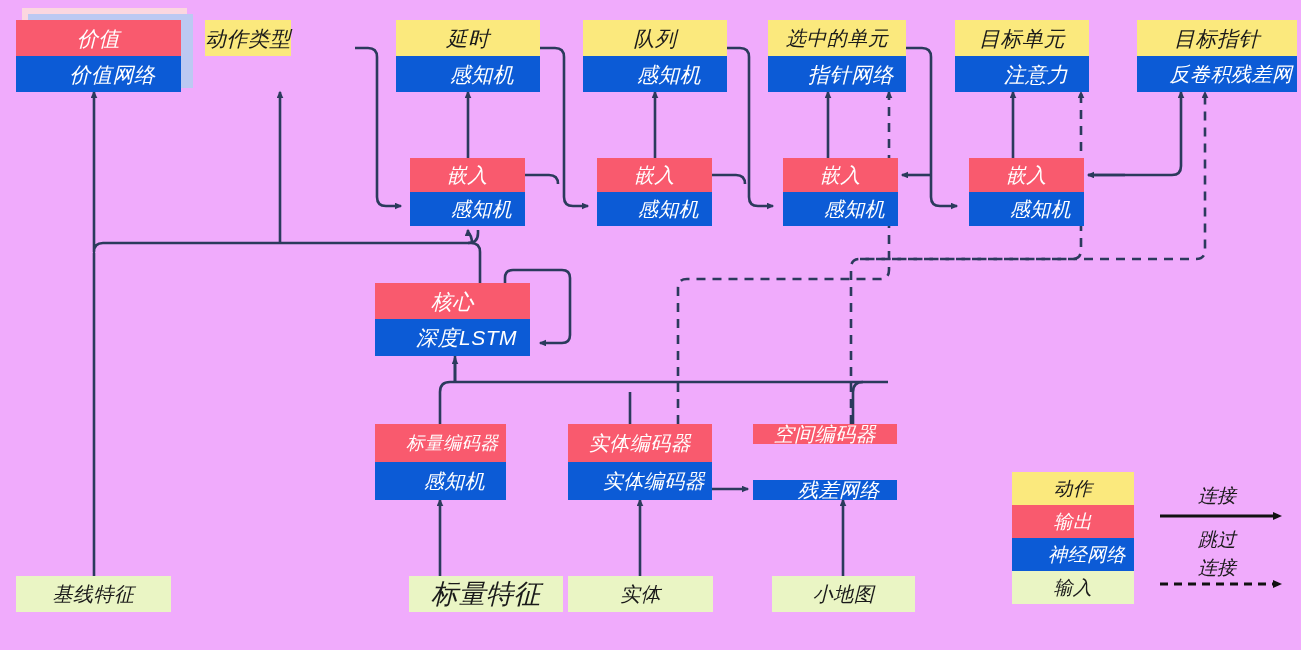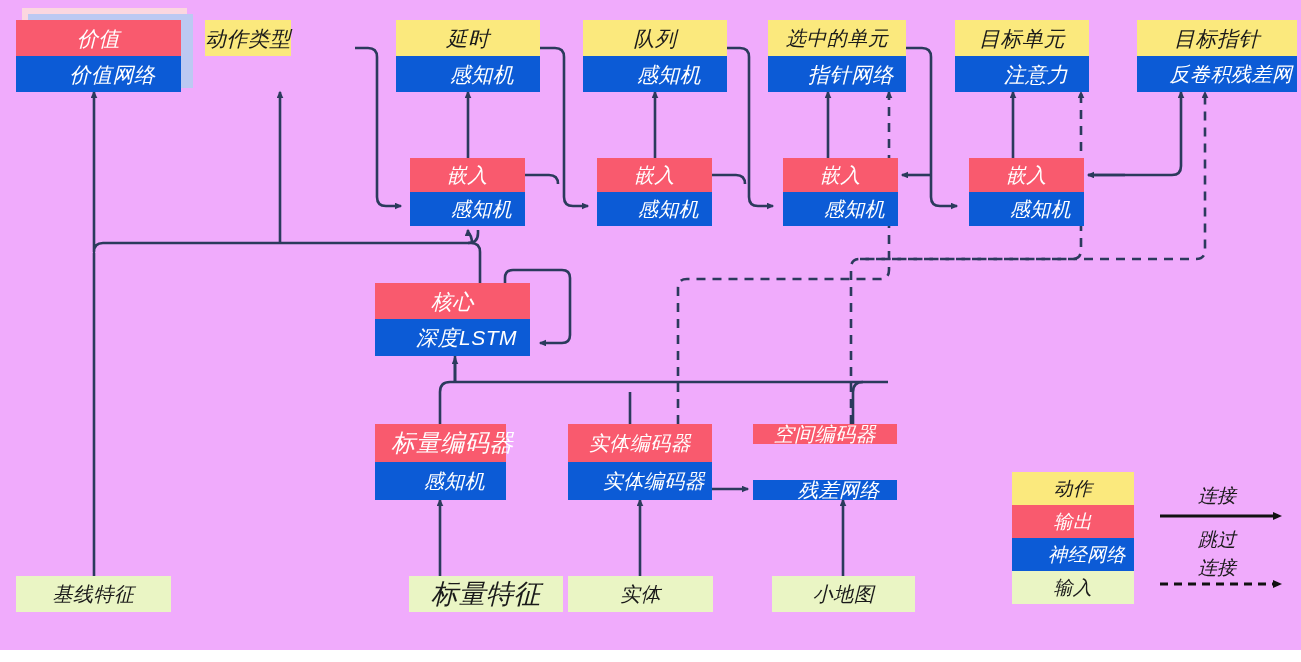--- a/index.html
+++ b/index.html
@@ -151,21 +151,21 @@
     <div class="cell cell-output" style="height:34px;font-size:20px;">嵌入</div>
     <div class="cell cell-net" style="height:34px;font-size:20px;">感知机</div>
   </div>
 
   <div class="node" style="left: 375px; top: 283px; width: 155px; height: 73px; display: flex; flex-direction: column;">
     <div class="cell cell-output" style="height:36px;font-size:21px;">核心</div>
     <div class="cell cell-net" style="height:37px;font-size:21px;">深度LSTM</div>
   </div>
 
   <div class="node" style="left: 375px; top: 424px; width: 131px; height: 76px; display: flex; flex-direction: column;">
-    <div class="cell cell-output" style="height:38px;font-size:24px;padding-left:24px;">标量编码器</div>
+    <div class="cell cell-output" style="height:38px;font-size:18px;padding-left:24px;">标量编码器</div>
     <div class="cell cell-net" style="height:38px;font-size:20px;">感知机</div>
   </div>
 
   <div class="node" style="left: 568px; top: 424px; width: 144px; height: 76px; display: flex; flex-direction: column;">
     <div class="cell cell-output" style="height:38px;font-size:20px;">实体编码器</div>
     <div class="cell cell-net" style="height:38px;font-size:20px;">实体编码器</div>
   </div>
 
   <div class="node" style="left: 753px; top: 424px; width: 144px; height: 76px; display: flex; flex-direction: column;">
     <div class="cell cell-output" style="height:38px;font-size:20px;">空间编码器</div>

